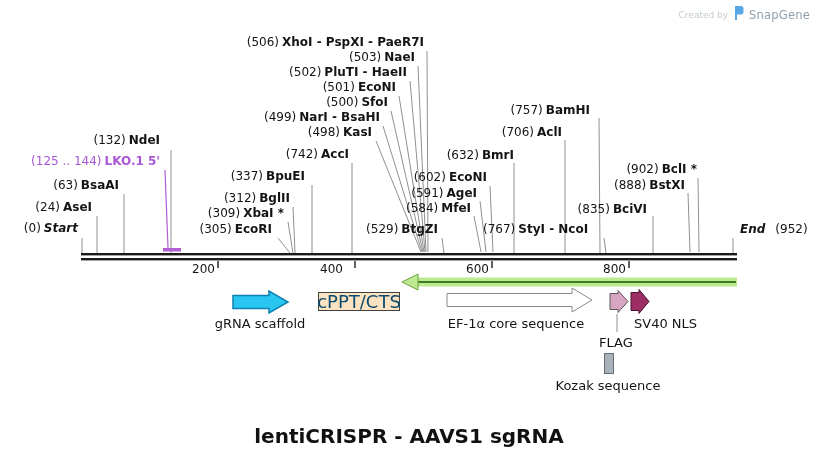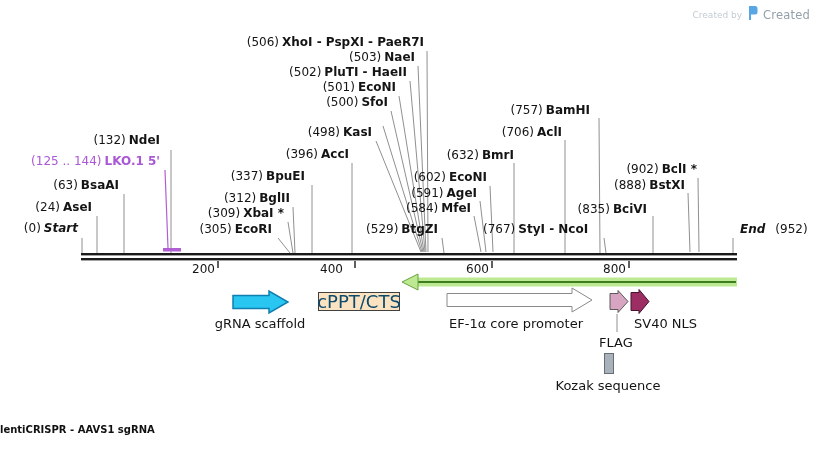--- a/index.html
+++ b/index.html
@@ -11,39 +11,39 @@
   .site{position:absolute;white-space:nowrap;font-size:12px;color:#141414;line-height:14px;}
   .site .pos{font-weight:400;}
   .site .nm{font-weight:700;margin-left:3px;}
   .site.italic .nm{font-style:italic;}
   .site.purple{color:#a958d6;}
   .site.purple .nm{font-weight:700;}
   .ticknum{position:absolute;font-size:12px;color:#141414;line-height:14px;}
   .featlbl{position:absolute;font-size:13px;color:#141414;line-height:15px;white-space:nowrap;}
   .center{transform:translateX(-50%);}
   .boxlbl{position:absolute;font-size:18px;color:#0c4a6e;line-height:15px;white-space:nowrap;}
-  .title{position:absolute;left:0;right:0;font-size:10px;font-weight:700;color:#111;}
+  .title{position:absolute;left:0;right:0;text-align:center;font-size:20px;font-weight:700;color:#111;}
   .bp{position:absolute;left:0;right:0;text-align:center;font-size:12px;color:#222;}
   .wm{position:absolute;top:5px;right:8px;display:flex;align-items:center;gap:4px;}
   .wm .created{font-size:9px;color:#c3ccd3;}
   .wm .brand{font-size:11.5px;color:#93a0aa;letter-spacing:0.2px;}
 </style>
 </head>
 <body>
 
 <div class="canvas">
 
   <div class="wm">
     <span class="created">Created by</span>
     <span>
       <svg width="13" height="16" viewBox="0 0 13 16">
         <path d="M3 1 h6 q2.5 0 2.5 2.5 v3.5 q0 2.5 -2.5 2.5 h-4 v5.5 h-2 z" fill="#58a6e4"></path>
       </svg>
     </span>
-    <span class="brand">Created</span>
+    <span class="brand">SnapGene</span>
   </div>
 
   <svg class="layer" width="818" height="467">
 
     <g stroke="#909090" stroke-width="1" fill="none">
       <line x1="82" y1="238" x2="82" y2="253"></line>
       <line x1="97" y1="216" x2="97" y2="253"></line>
       <line x1="124" y1="194" x2="124" y2="253"></line>
       <line x1="171" y1="150" x2="171" y2="253"></line>
       <line x1="278" y1="238" x2="290" y2="253"></line>
@@ -108,55 +108,56 @@
     <line x1="617" y1="314" x2="617" y2="332" stroke="#909090" stroke-width="1"></line>
 
     <rect x="604.5" y="353.5" width="9" height="20" fill="#a9b2bb" stroke="#676f76" stroke-width="1"></rect>
   </svg>
 
   <div class="site" style="right:394px;top:35px"><span class="pos">(506)</span><span class="nm">XhoI - PspXI - PaeR7I</span></div>
   <div class="site" style="right:403px;top:50px"><span class="pos">(503)</span><span class="nm">NaeI</span></div>
   <div class="site" style="right:411px;top:65px"><span class="pos">(502)</span><span class="nm">PluTI - HaeII</span></div>
   <div class="site" style="right:422px;top:80px"><span class="pos">(501)</span><span class="nm">EcoNI</span></div>
   <div class="site" style="right:430px;top:95px"><span class="pos">(500)</span><span class="nm">SfoI</span></div>
+  <div class="site" style="right:438px;top:110px"><span class="pos">(499)</span><span class="nm">NarI - BsaHI</span></div>
   <div class="site" style="right:446px;top:125px"><span class="pos">(498)</span><span class="nm">KasI</span></div>
 
   <div class="site" style="right:228px;top:103px"><span class="pos">(757)</span><span class="nm">BamHI</span></div>
   <div class="site" style="right:256px;top:125px"><span class="pos">(706)</span><span class="nm">AclI</span></div>
   <div class="site" style="right:121px;top:162px"><span class="pos">(902)</span><span class="nm">BclI *</span></div>
   <div class="site" style="right:133px;top:178px"><span class="pos">(888)</span><span class="nm">BstXI</span></div>
   <div class="site" style="right:171px;top:202px"><span class="pos">(835)</span><span class="nm">BciVI</span></div>
 
   <div class="site" style="right:304px;top:148px"><span class="pos">(632)</span><span class="nm">BmrI</span></div>
   <div class="site" style="right:331px;top:170px"><span class="pos">(602)</span><span class="nm">EcoNI</span></div>
   <div class="site" style="right:341px;top:186px"><span class="pos">(591)</span><span class="nm">AgeI</span></div>
   <div class="site" style="right:347px;top:201px"><span class="pos">(584)</span><span class="nm">MfeI</span></div>
   <div class="site" style="left:483px;top:222px"><span class="pos">(767)</span><span class="nm">StyI - NcoI</span></div>
   <div class="site" style="right:380px;top:222px"><span class="pos">(529)</span><span class="nm">BtgZI</span></div>
 
-  <div class="site" style="right:469px;top:147px"><span class="pos">(396)</span><span class="nm">AccI</span></div>
+  <div class="site" style="right:469px;top:147px"><span class="pos">(742)</span><span class="nm">AccI</span></div>
   <div class="site" style="right:513px;top:169px"><span class="pos">(337)</span><span class="nm">BpuEI</span></div>
   <div class="site" style="right:528px;top:191px"><span class="pos">(312)</span><span class="nm">BglII</span></div>
   <div class="site" style="right:534px;top:206px"><span class="pos">(309)</span><span class="nm">XbaI *</span></div>
   <div class="site" style="right:546px;top:222px"><span class="pos">(305)</span><span class="nm">EcoRI</span></div>
 
   <div class="site" style="right:658px;top:133px"><span class="pos">(132)</span><span class="nm">NdeI</span></div>
   <div class="site purple" style="right:658px;top:154px"><span class="pos">(125 .. 144)</span><span class="nm">LKO.1 5'</span></div>
   <div class="site" style="right:699px;top:178px"><span class="pos">(63)</span><span class="nm">BsaAI</span></div>
   <div class="site" style="right:726px;top:200px"><span class="pos">(24)</span><span class="nm">AseI</span></div>
 
   <div class="site italic" style="right:740px;top:221px"><span class="pos">(0)</span><span class="nm">Start</span></div>
   <div class="site italic" style="left:740px;top:222px"><span class="nm" style="margin-left:0">End</span><span class="pos" style="margin-left:10px">(952)</span></div>
 
   <div class="ticknum" style="right:603px;top:262px">200</div>
   <div class="ticknum" style="right:475px;top:262px">400</div>
   <div class="ticknum" style="right:329px;top:262px">600</div>
   <div class="ticknum" style="right:192px;top:262px">800</div>
 
   <div class="featlbl center" style="left:260px;top:316px">gRNA scaffold</div>
   <div class="boxlbl center" style="left:359px;top:294px">cPPT/CTS</div>
-  <div class="featlbl center" style="left:516px;top:316px">EF-1α core promoter</div>
+  <div class="featlbl center" style="left:516px;top:316px">EF-1α core sequence</div>
   <div class="featlbl" style="left:599px;top:335px">FLAG</div>
   <div class="featlbl" style="left:634px;top:316px">SV40 NLS</div>
   <div class="featlbl center" style="left:608px;top:378px">Kozak sequence</div>
 
   <div class="title" style="top:424px">lentiCRISPR - AAVS1 sgRNA</div>
 </div>
 
 </body></html>

